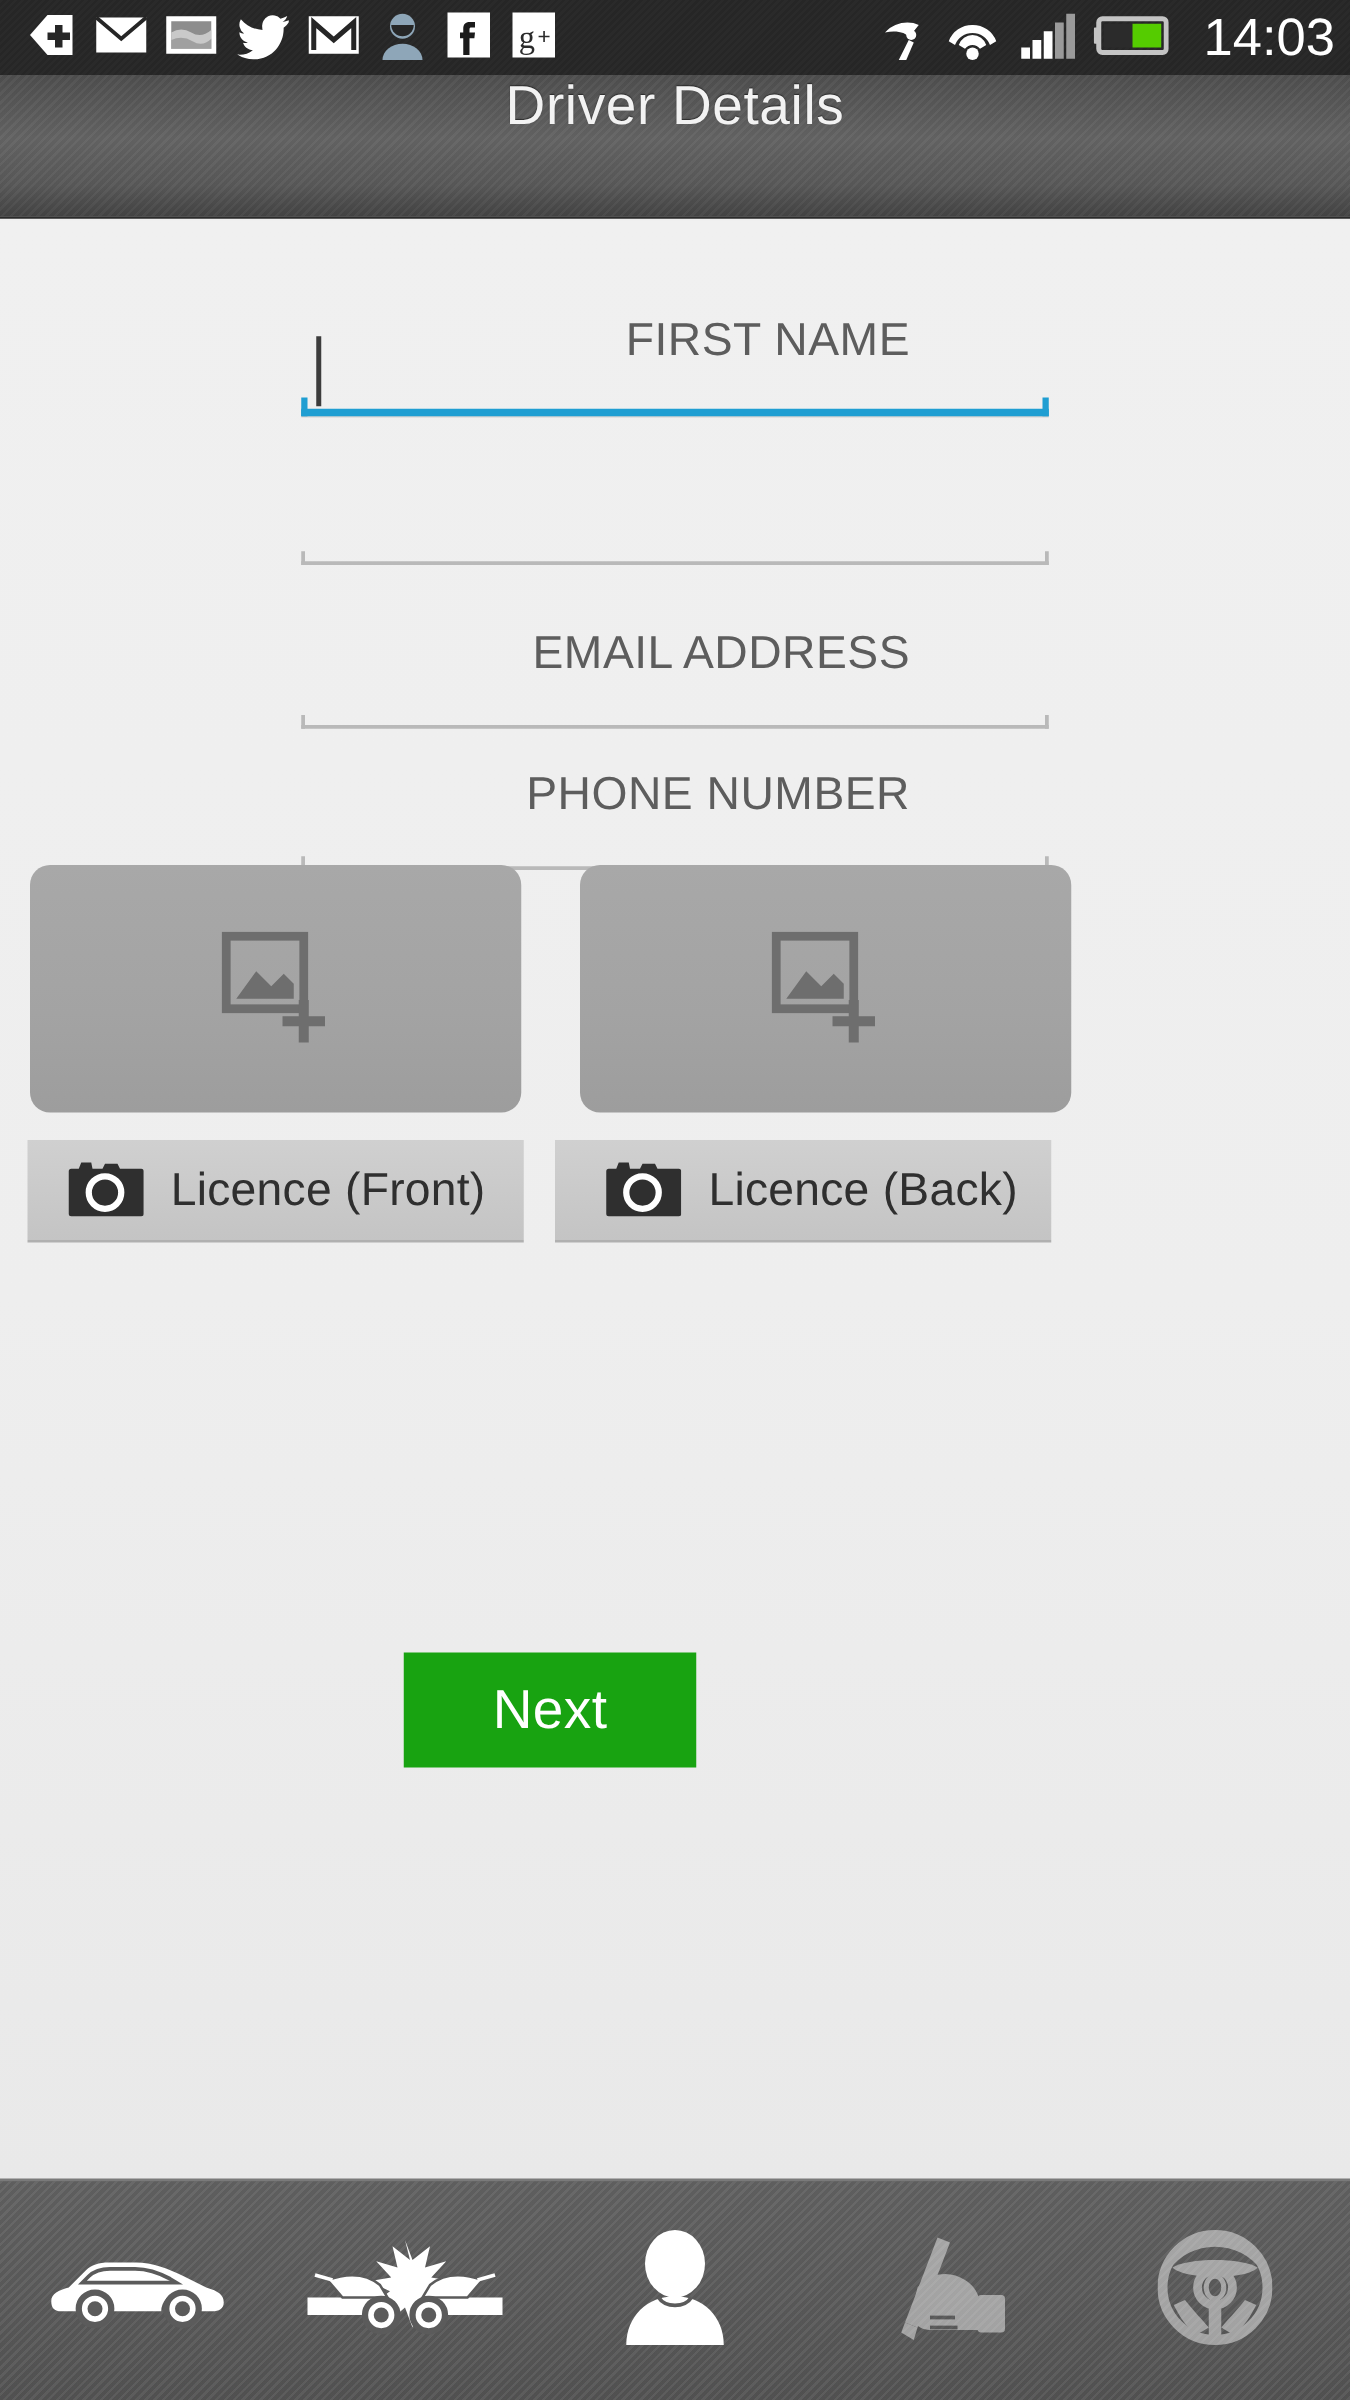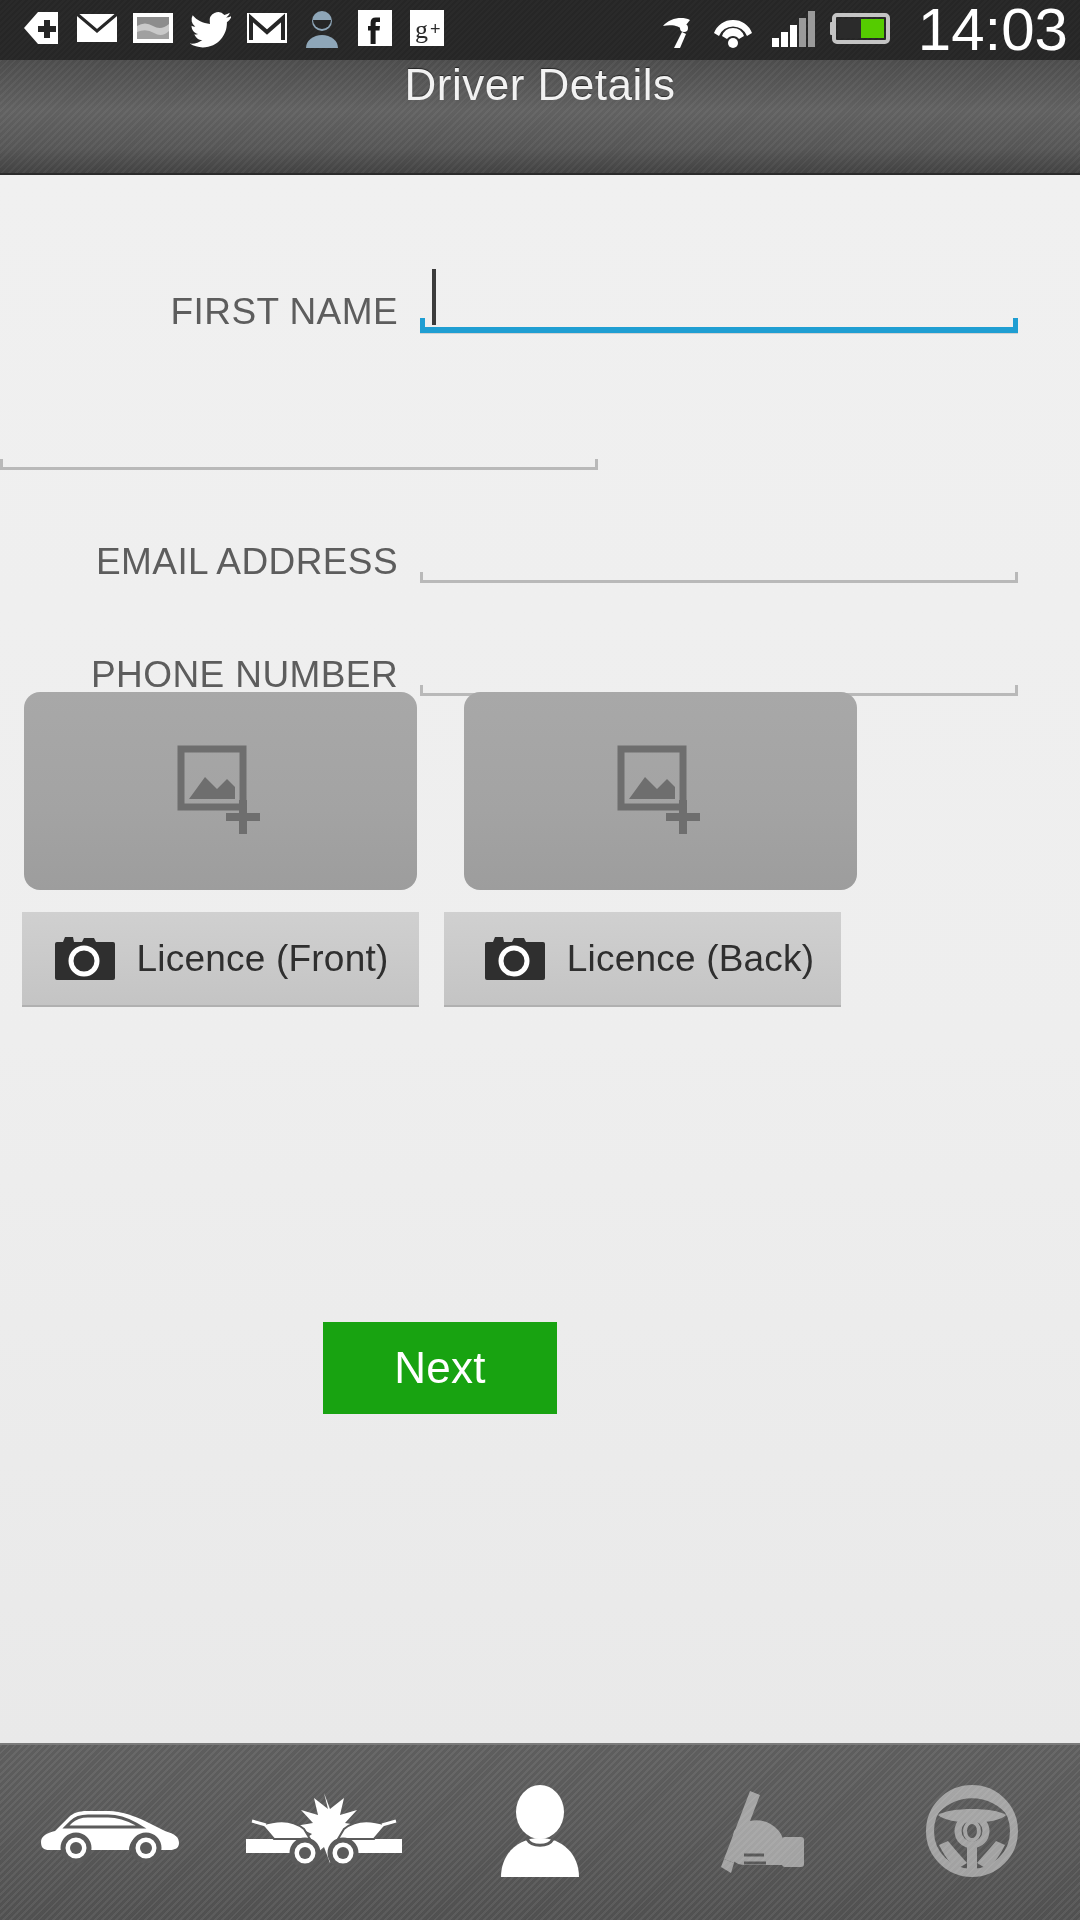--- a/index.html
+++ b/index.html
@@ -17,21 +17,21 @@
     position:absolute;left:0;top:0;width:1080px;height:60px;
     background:#262626;
     background-image:repeating-linear-gradient(135deg, rgba(255,255,255,.018) 0 2px, rgba(0,0,0,0) 2px 4px);
     display:flex;align-items:center;
     box-sizing:border-box;padding:0 12px 0 22px;
   }
   .sb-left{display:flex;align-items:center;gap:14px;flex:0 0 auto;}
   .sb-right{margin-left:auto;display:flex;align-items:center;gap:14px;}
   .sb-ico{display:block;}
   .sb-clock{
-    color:#ffffff;font-size:60px;line-height:44px;letter-spacing:0px;
+    color:#ffffff;font-size:42px;line-height:44px;letter-spacing:0px;
     font-family:"Liberation Sans", sans-serif;margin-left:14px;font-weight:400;
   }
 
   
   .titlebar{
     position:absolute;left:0;top:60px;width:1080px;height:115px;
     background:linear-gradient(to bottom,#4e4e4e 0%,#616161 45%,#575757 75%,#444444 100%);
     background-image:
       repeating-linear-gradient(135deg, rgba(255,255,255,.035) 0 2px, rgba(0,0,0,.02) 2px 5px),
       linear-gradient(to bottom,#4e4e4e 0%,#636363 45%,#585858 78%,#434343 100%);
@@ -46,21 +46,21 @@
 
   
   .content{
     position:absolute;left:0;top:177px;width:1080px;height:1568px;
     background:linear-gradient(to bottom,#f0f0f0 0%,#eeeeee 55%,#e9e9e9 100%);
   }
 
   .form{position:absolute;left:0;top:0;width:1080px;}
   .field{
     position:absolute;left:0;width:1080px;height:96px;
-    display:flex;align-items:flex-end;
+    display:flex;align-items:center;flex-direction:column;
   }
   .field .lab{
     width:420px;text-align:right;
     color:#5d5d5d;font-size:37px;letter-spacing:.4px;
     padding-top:14px;box-sizing:border-box;padding-right:22px;
     font-weight:400;white-space:nowrap;
   }
   .field .inputwrap{
     position:relative;width:598px;height:78px;margin-left:0px;
   }
@@ -88,21 +88,21 @@
     border-radius:16px;
     display:flex;align-items:center;justify-content:center;
   }
   .photobox.left{left:24px;}
   .photobox.right{left:464px;}
   .ph-ico{position:relative;width:92px;height:92px;}
 
   
   .btnrow{position:absolute;left:0;top:735px;width:1080px;height:95px;}
   .licbtn{
-    position:absolute;top:0;width:397px;height:95px;
+    position:absolute;top:0;width:397px;height:82px;
     background:linear-gradient(to bottom,#d0d0d0 0%,#cacaca 50%,#c4c4c4 100%);
     border-bottom:2px solid #b0b0b0;
     display:flex;align-items:center;justify-content:center;gap:22px;
     box-sizing:border-box;
   }
   .licbtn.left{left:22px;}
   .licbtn.right{left:444px;padding-left:12px;}
   .licbtn .txt{color:#2f2f2f;font-size:37px;font-weight:400;letter-spacing:.2px;}
 
   

